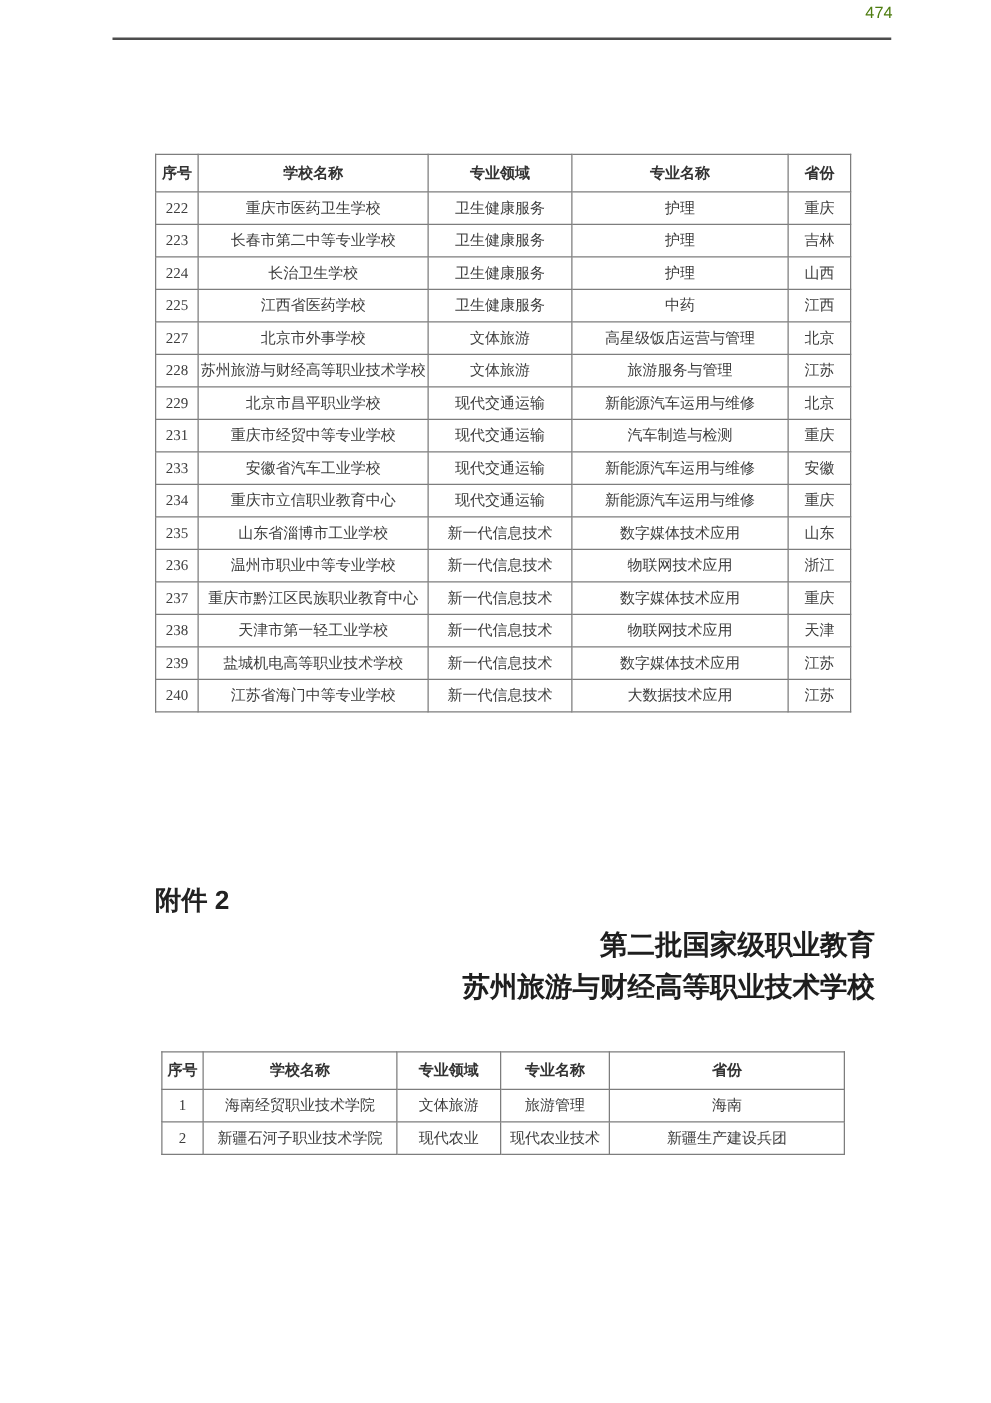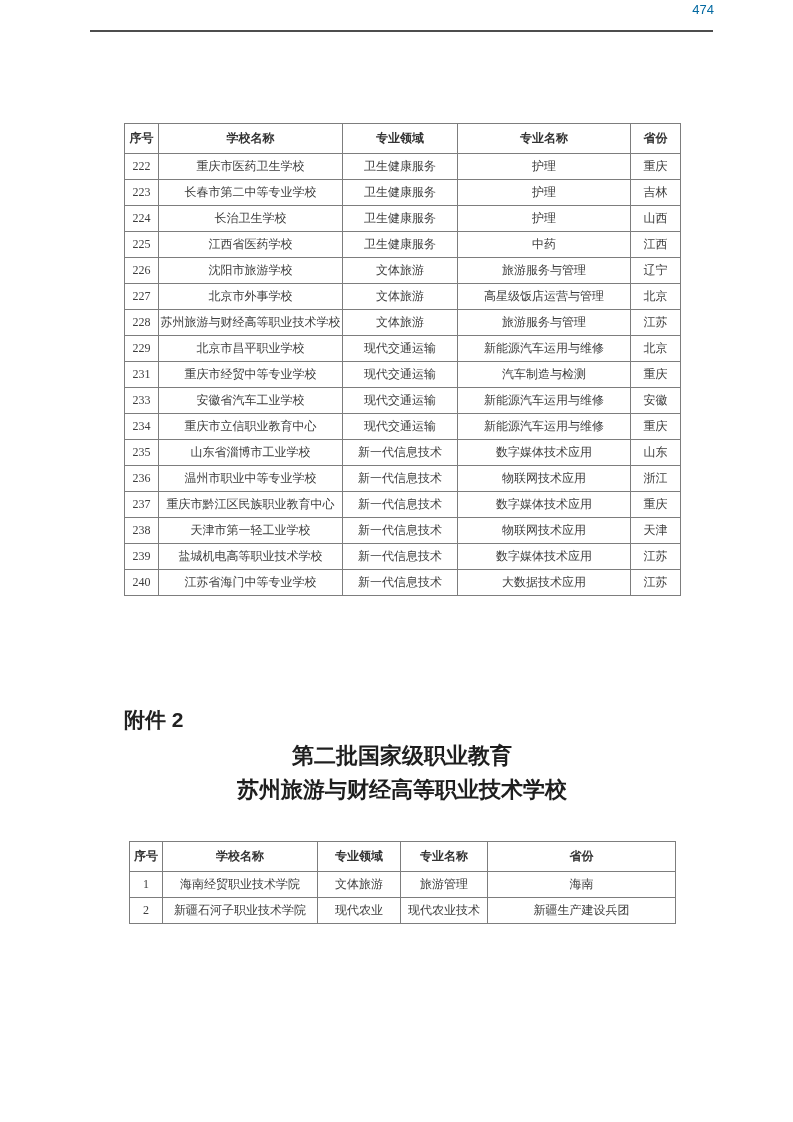--- a/index.html
+++ b/index.html
@@ -16,21 +16,21 @@
     overflow: hidden;
   }
   .page-number {
     position: absolute;
     top: 2px;
     left: 688px;
     width: 26px;
     text-align: right;
     font-family: "Liberation Sans", sans-serif;
     font-size: 13px;
-    color: #0369a1;
+    color: #4d7c0f;
   }
   .header-rule {
     position: absolute;
     top: 30px;
     left: 90px;
     width: 623px;
     height: 2px;
     background: #4d4d4d;
   }
   .table1-wrap {
@@ -76,21 +76,21 @@
     font-family: "Liberation Sans", sans-serif;
     font-size: 21px;
     font-weight: bold;
     color: #222222;
   }
   .doc-title {
     position: absolute;
     top: 739px;
     left: 104px;
     width: 596px;
-    text-align: center;
+    text-align: right;
     font-family: "Liberation Sans", sans-serif;
     font-size: 22px;
     font-weight: bold;
     line-height: 34px;
     color: #1e1e1e;
   }
   
   .t1-c0 { width: 34px; }
   .t1-c1 { width: 184px; }
   .t1-c2 { width: 115px; }
@@ -151,27 +151,20 @@
           <td>山西</td>
         </tr>
         <tr>
           <td>225</td>
           <td>江西省医药学校</td>
           <td>卫生健康服务</td>
           <td>中药</td>
           <td>江西</td>
         </tr>
         <tr>
-          <td>226</td>
-          <td>沈阳市旅游学校</td>
-          <td>文体旅游</td>
-          <td>旅游服务与管理</td>
-          <td>辽宁</td>
-        </tr>
-        <tr>
           <td>227</td>
           <td>北京市外事学校</td>
           <td>文体旅游</td>
           <td>高星级饭店运营与管理</td>
           <td>北京</td>
         </tr>
         <tr>
           <td>228</td>
           <td>苏州旅游与财经高等职业技术学校</td>
           <td>文体旅游</td>

